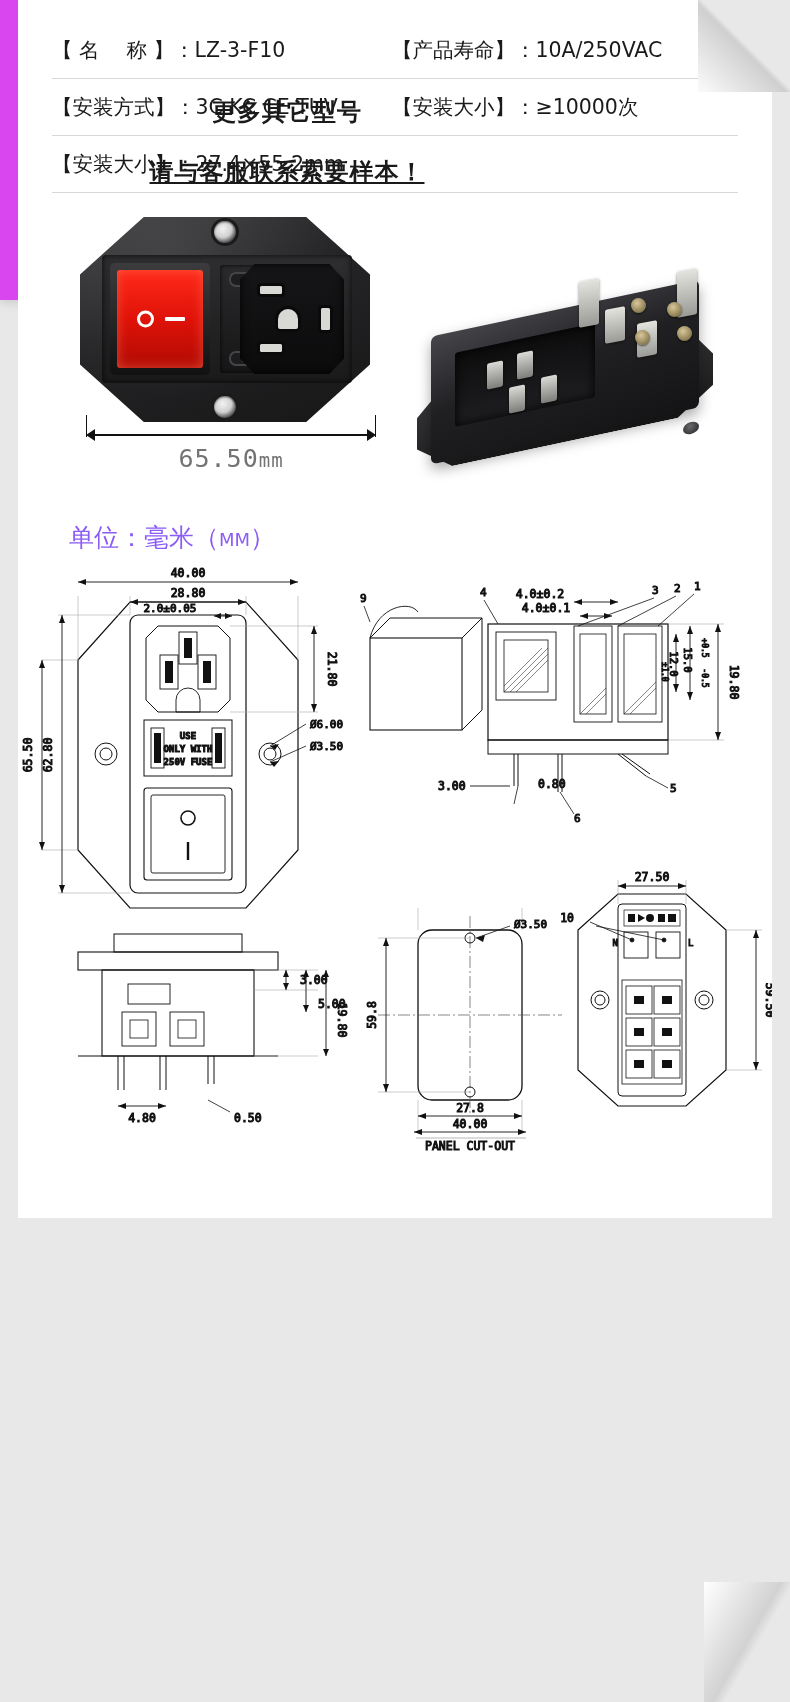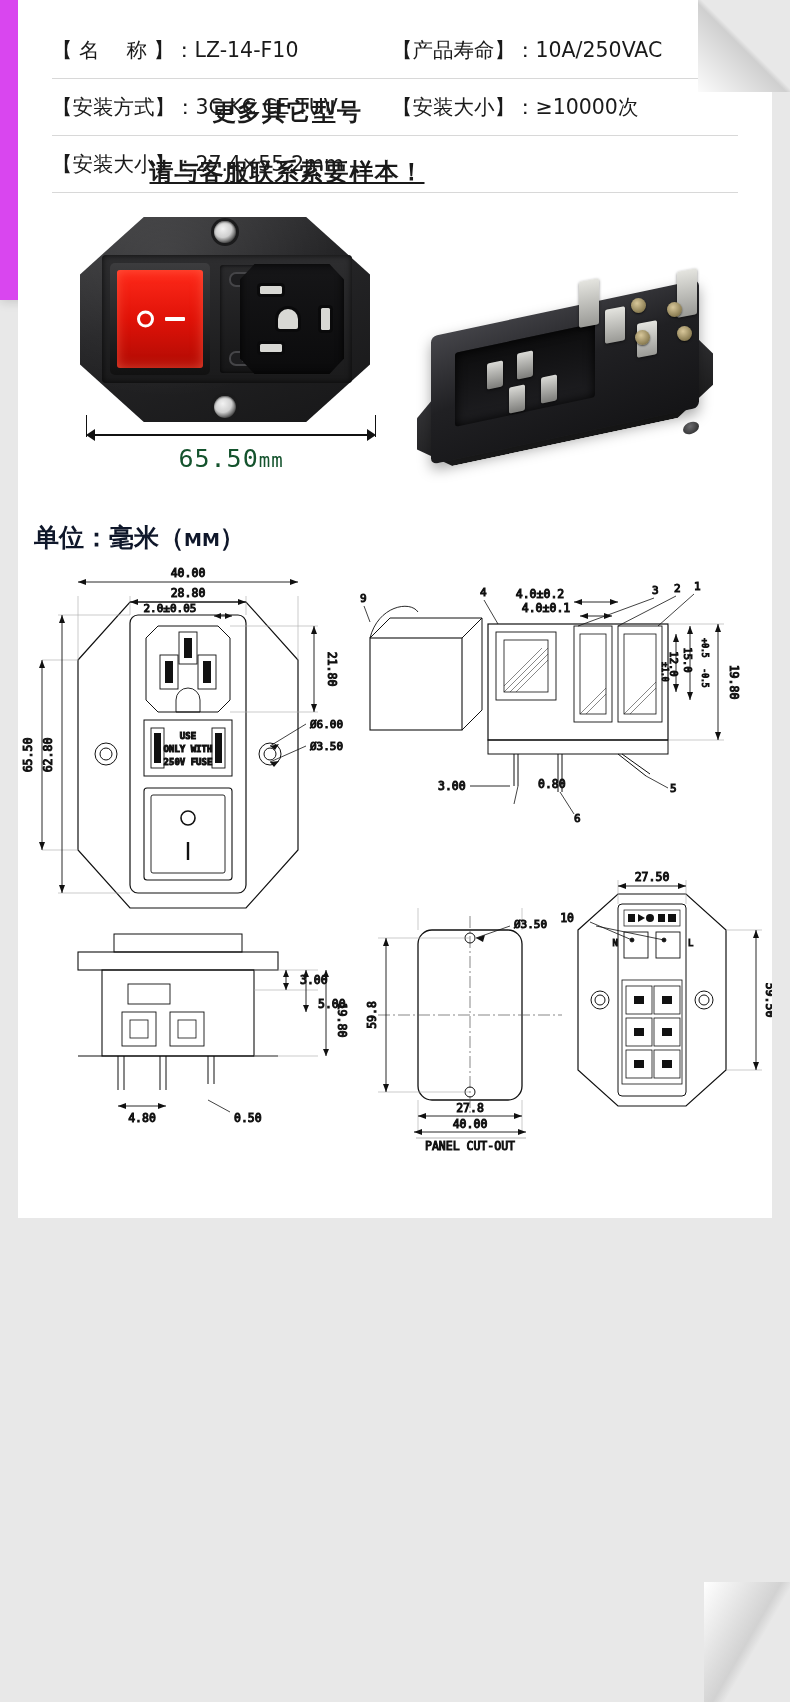--- a/index.html
+++ b/index.html
@@ -143,21 +143,21 @@
   .dim-line .cap { position: absolute; top: 0px; width: 0; height: 0;
                    border-top: 6px solid transparent; border-bottom: 6px solid transparent; }
   .dim-line .cap.l { left: 0; border-right: 9px solid #111; }
   .dim-line .cap.r { right: 0; border-left: 9px solid #111; }
   .dim-line .tick { position: absolute; top: -14px; width: 1.4px; height: 22px; background: #111; }
   .dim-line .tick.l { left: 0; }
   .dim-line .tick.r { right: 0; }
   .dim-label {
     text-align: center; margin-top: 3px;
     font-family: "DejaVu Sans Mono", monospace;
-    font-size: 25px; color: #14532d; letter-spacing: 1px;
+    font-size: 25px; color: #737373; letter-spacing: 1px;
   }
   .dim-label .unit { font-size: 19px; }
 
   
   .rear-body { position: absolute; left: 6px; top: 18px; width: 318px; height: 230px; }
   .rear-base {
     position: absolute; left: 22px; top: 78px; width: 268px; height: 128px;
     background: linear-gradient(170deg,#45454a 0%,#202023 45%,#141416 100%);
     transform: skewY(-12deg);
     border-radius: 6px;
@@ -197,22 +197,22 @@
   }
   .rear-hole {
     position: absolute; right: 28px; bottom: 26px; width: 16px; height: 12px;
     border-radius: 50%;
     background: radial-gradient(circle at 45% 35%, #6a6a6d, #222);
     transform: skewY(-12deg);
   }
 
   
   .unit-head {
-    margin: 14px 0 0 16px;
-    font-size: 25px; color: #0f172a; font-weight: 700;
+    margin: 14px 0 0 51px;
+    font-size: 25px; color: #8b5cf6; font-weight: 400;
     font-family: "DejaVu Sans", "Liberation Sans", sans-serif;
   }
   .unit-head .mm { font-size: 18px; }
 
   
   .drawing { position: relative; margin-top: 6px; height: 600px; }
   .drawing svg { display: block; }
 
   
   #bottom-card {
@@ -248,21 +248,21 @@
 <body>
 
 <div class="page">
 
   <div class="card-white" id="spec-card">
 
     <div class="spec-table">
 
       <div class="spec-row">
         <div class="spec-cell c1">
-          <span class="spec-key">【 名　 称 】</span><span>：</span><span>LZ-14-F10</span>
+          <span class="spec-key">【 名　 称 】</span><span>：</span><span>LZ-3-F10</span>
         </div>
         <div class="spec-cell">
           <span class="spec-key">【产品寿命】</span><span>：</span><span>10A/250VAC</span>
         </div>
       </div>
 
       <div class="spec-row">
         <div class="spec-cell c1">
           <span class="spec-key">【安装方式】</span><span>：</span><span>3C KC CE TUV</span>
         </div>

